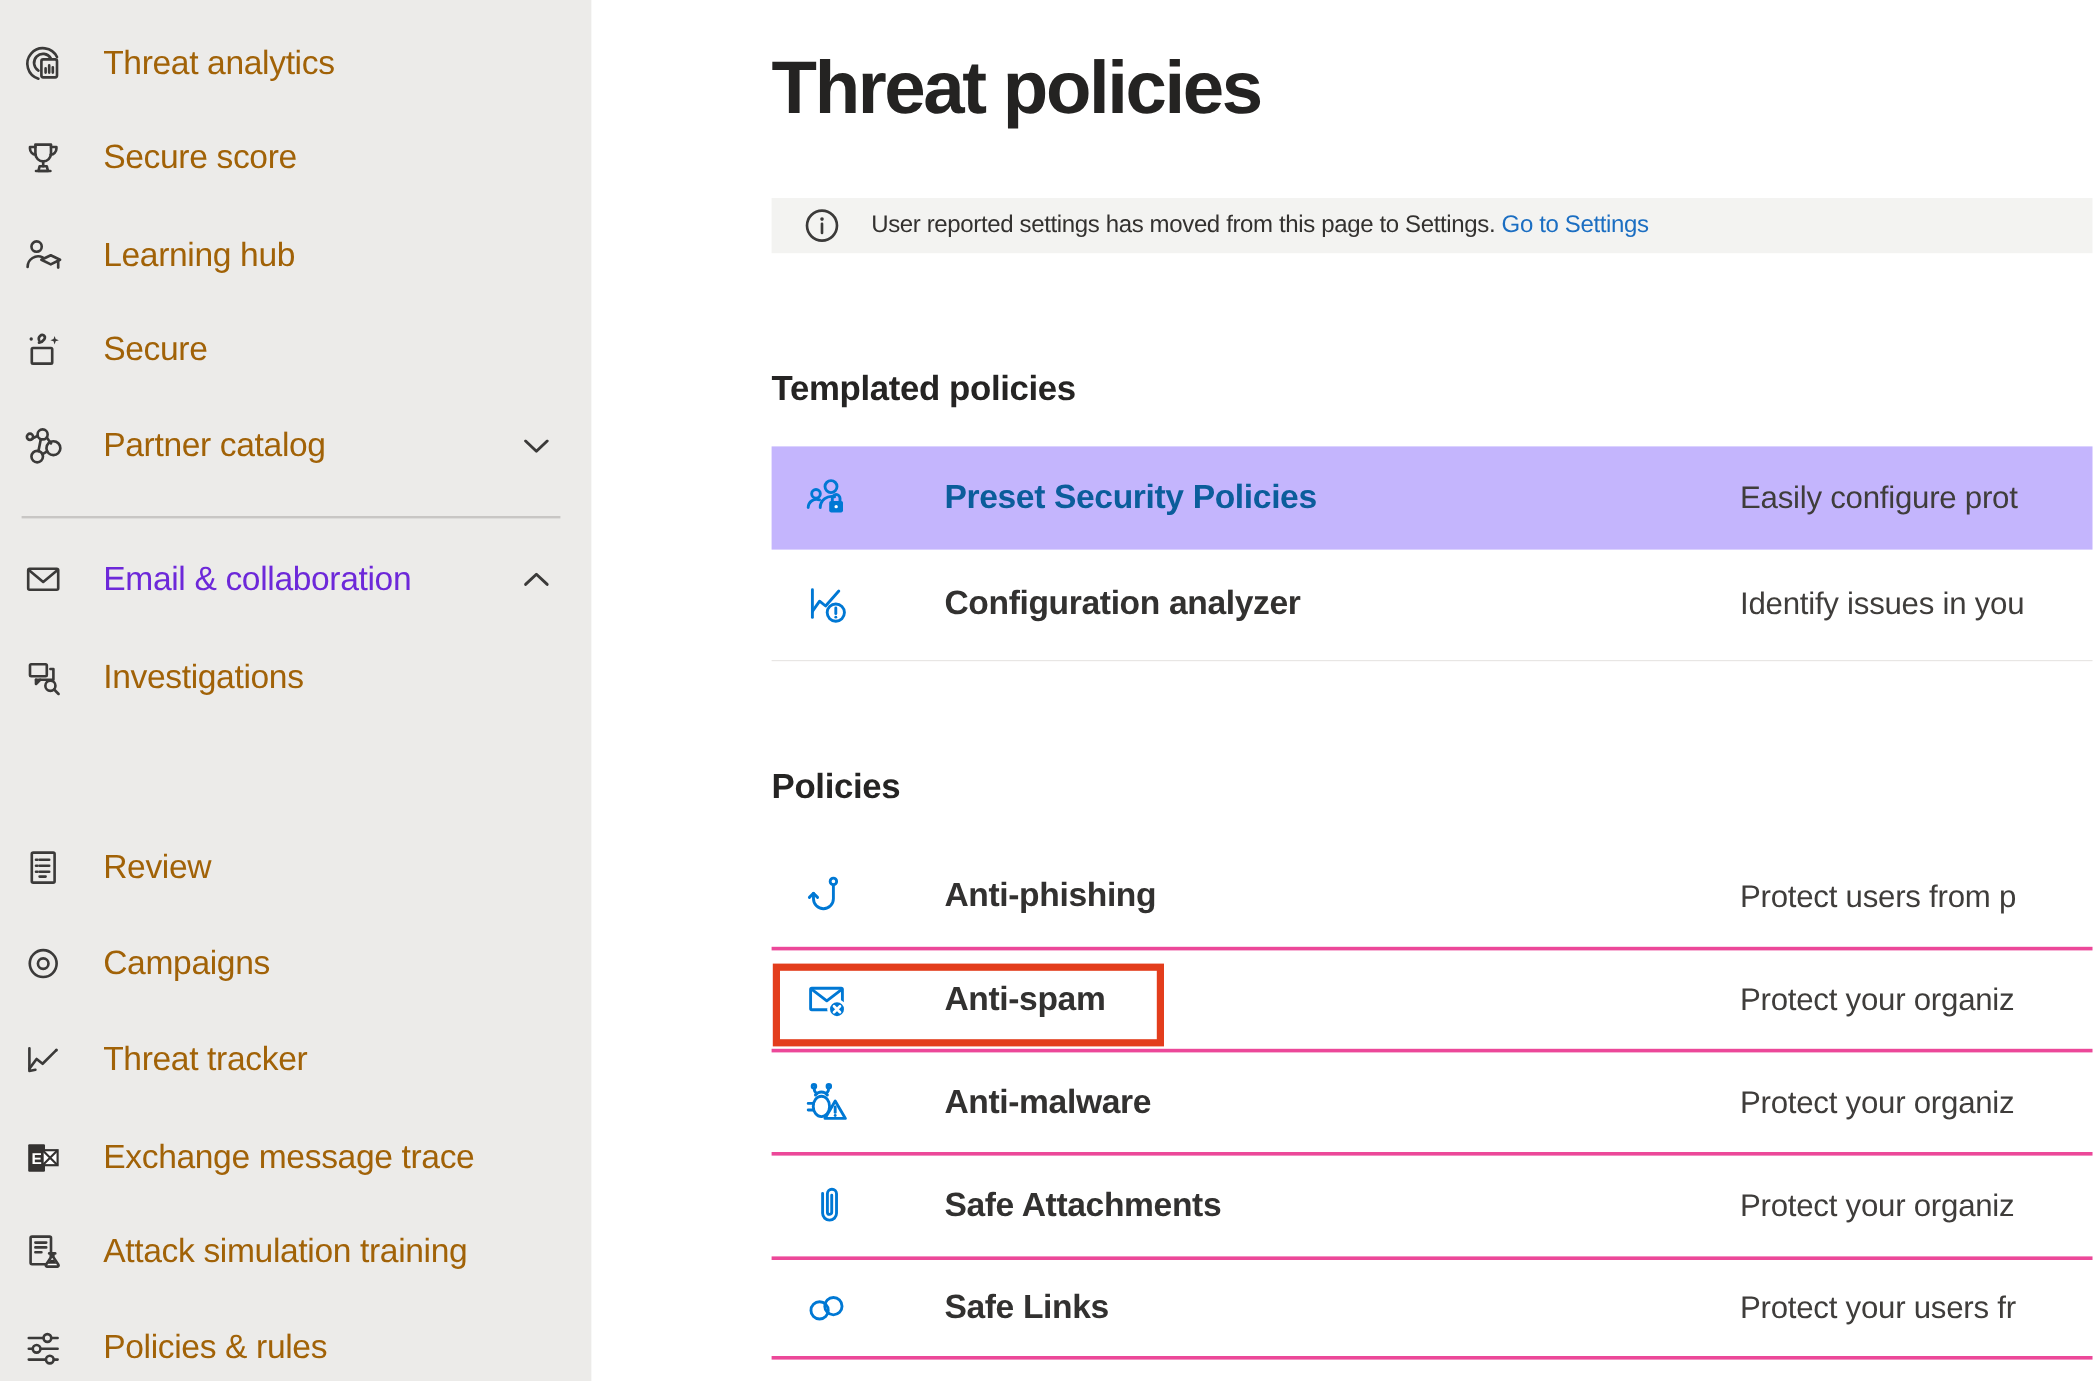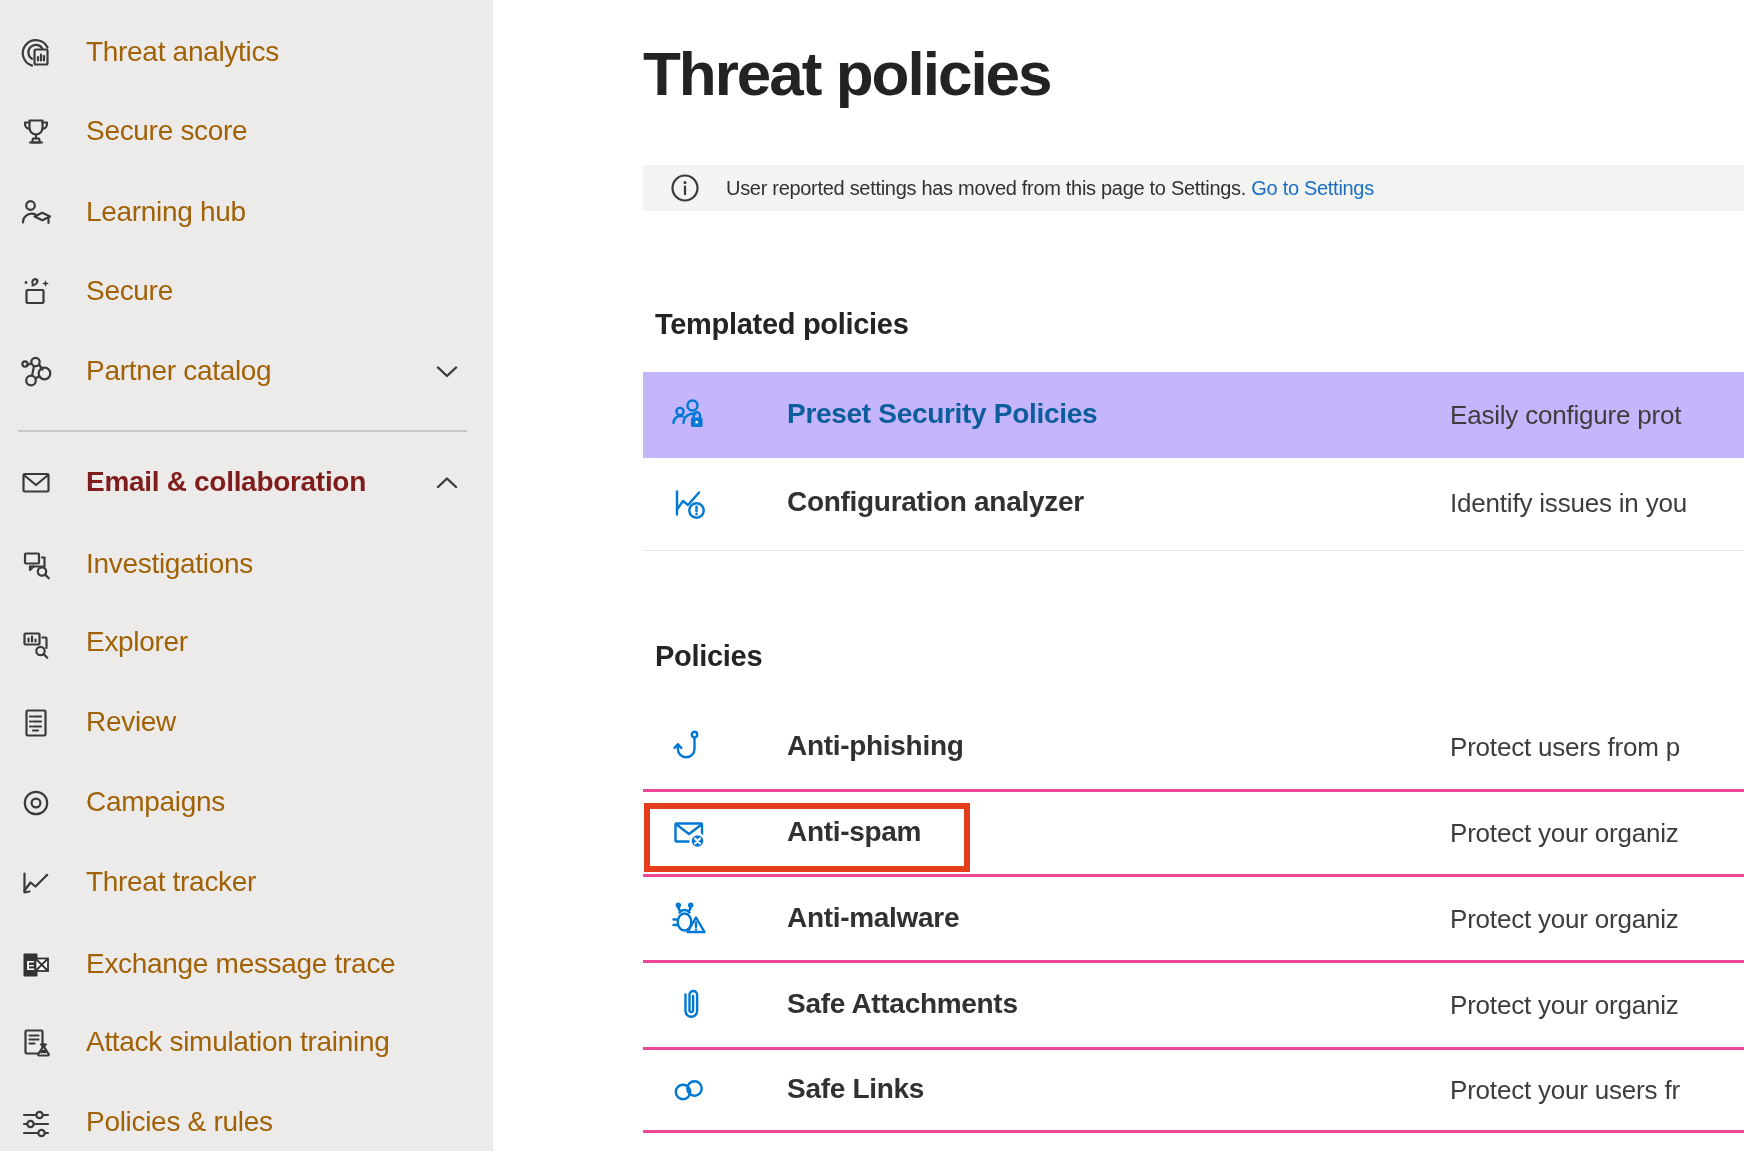--- a/index.html
+++ b/index.html
@@ -6,33 +6,33 @@
   body{
     width:1744px;height:1151px;overflow:hidden;position:relative;
     font-family:"Liberation Sans",sans-serif;background:#ffffff;color:#323130;
     letter-spacing:-0.3px;
   }
   
   .sidebar{position:absolute;left:0;top:0;width:493px;height:1151px;background:#ecebe9;}
   .nav-item{position:absolute;left:0;width:493px;height:80px;cursor:pointer;}
   .nav-item .ico{position:absolute;left:18px;top:50%;margin-top:-18px;width:36px;height:36px;color:#3b3a39;}
   .nav-item .lbl{position:absolute;left:86px;top:50%;transform:translateY(-52%);font-size:28px;color:#a16207;white-space:nowrap;}
-  .nav-item .lbl.bold{font-weight:700;color:#7f1d1d;}
+  .nav-item .lbl.bold{font-weight:400;color:#6d28d9;}
   .nav-item .chev{position:absolute;left:436px;top:50%;margin-top:-6px;width:22px;height:12px;color:#3b3a39;}
   .side-divider{position:absolute;left:18px;width:449px;top:430px;height:2px;background:#c8c6c4;}
   svg{display:block;}
   .oicon{stroke:currentColor;fill:none;stroke-width:2.2;stroke-linecap:round;stroke-linejoin:round;}
   
   .main{position:absolute;left:493px;top:0;width:1251px;height:1151px;background:#fff;overflow:hidden;}
   .page-title{position:absolute;left:150px;top:38px;font-size:62px;font-weight:700;color:#242322;letter-spacing:-2px;white-space:nowrap;}
   .banner{position:absolute;left:150px;top:165px;width:1101px;height:46px;background:#f3f3f1;}
   .banner .info{position:absolute;left:27px;top:8px;width:30px;height:30px;color:#3b3a39;}
   .banner .btxt{position:absolute;left:83px;top:50%;transform:translateY(-50%);font-size:20px;color:#33312f;white-space:nowrap;}
   .banner .blink{color:#1b6ec2;cursor:pointer;}
-  .sec-head{position:absolute;left:150px;font-size:29px;font-weight:700;color:#252423;white-space:nowrap;margin-left:12px;}
+  .sec-head{position:absolute;left:150px;font-size:29px;font-weight:700;color:#252423;white-space:nowrap;}
   .row{position:absolute;left:150px;width:1101px;cursor:pointer;}
   .row .ricon{position:absolute;left:26px;top:50%;margin-top:-20px;width:40px;height:40px;color:#0078d4;}
   .row .ricon .oicon{stroke-width:2.4;}
   .row .rlabel{position:absolute;left:144px;top:50%;transform:translateY(-52%);font-size:28px;font-weight:700;color:#323130;white-space:nowrap;}
   .row .rdesc{position:absolute;left:807px;top:50%;transform:translateY(-50%);font-size:26px;font-weight:400;color:#3f3d3b;white-space:nowrap;letter-spacing:-0.2px;}
   .row.gray{background:#c4b5fd;}
   .row .rlabel.linkblue{color:#0b5d9b;}
   .hdiv{position:absolute;left:150px;width:1101px;height:1px;background:#e8e6e4;}
   .prow{border-bottom:3px solid #ec4899;box-sizing:border-box;}
   .red-box{position:absolute;left:151px;top:803px;width:326px;height:69px;border:6px solid #e33d1c;box-sizing:border-box;pointer-events:none;}
@@ -133,32 +133,20 @@
           <rect x="7" y="6.5" width="14" height="10" rx="1"></rect>
           <path d="M12 19.5h14.5v-9H24"></path>
           <path d="M12 19.5v3.5l3.5-3.5"></path>
           <circle cx="24" cy="24.5" r="4.2"></circle>
           <path d="M27.1 27.6l3.7 3.7"></path>
         </svg>
     </span>
     <span class="lbl">Investigations</span>
   </div>
 
-  <div class="nav-item" style="top:603px">
-    <span class="ico">
-      <svg viewBox="0 0 36 36" class="oicon">
-          <rect x="6.5" y="8.5" width="15" height="11" rx="1"></rect>
-          <path d="M10.5 16.5v-3M14 16.5v-5M17.5 16.5v-2"></path>
-          <path d="M24.5 12.5h3a1 1 0 0 1 1 1v9.5"></path>
-          <circle cx="22.5" cy="26" r="4.2"></circle>
-          <path d="M25.6 29.1l3.7 3.7"></path>
-        </svg>
-    </span>
-    <span class="lbl">Explorer</span>
-  </div>
 
   <div class="nav-item" style="top:683px">
     <span class="ico">
       <svg viewBox="0 0 36 36" class="oicon">
           <rect x="8.5" y="5.5" width="19" height="25" rx="1.2"></rect>
           <path d="M15 11.5h8M15 16.5h8M15 21.5h8M15 25.5h5"></path>
           <path d="M12 11.5h1.2M12 16.5h1.2M12 21.5h1.2"></path>
         </svg>
     </span>
     <span class="lbl">Review</span>

